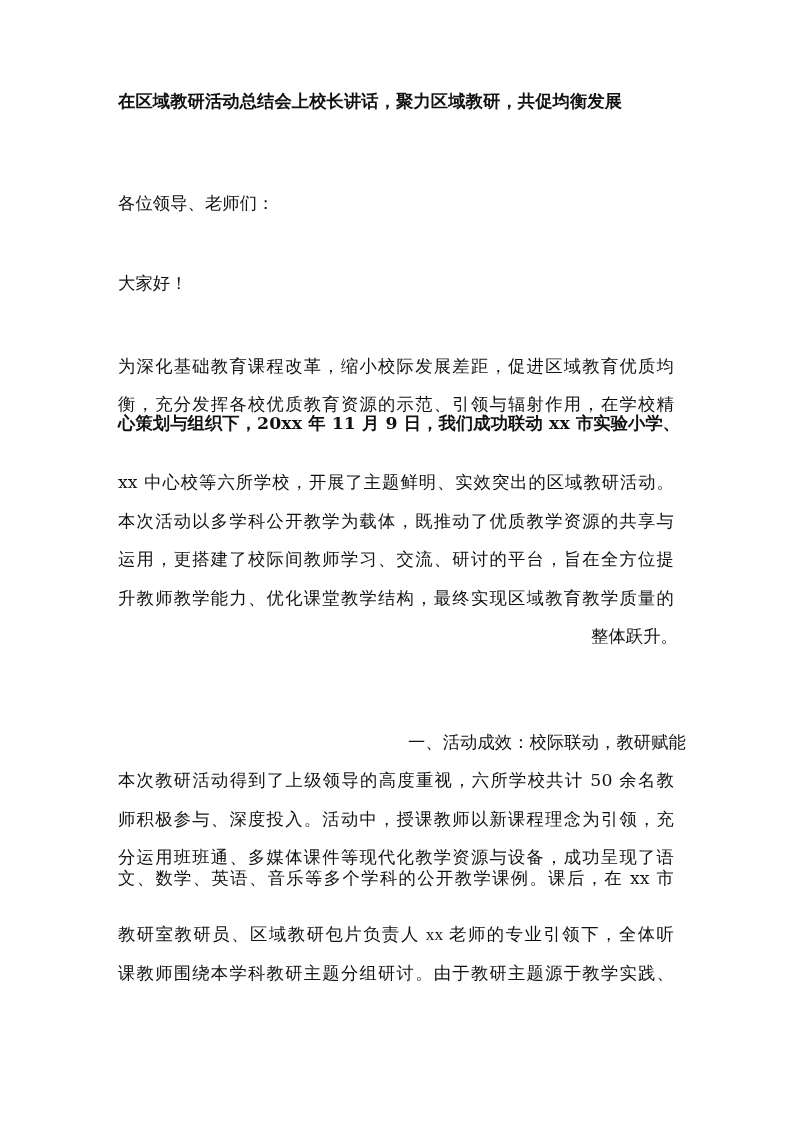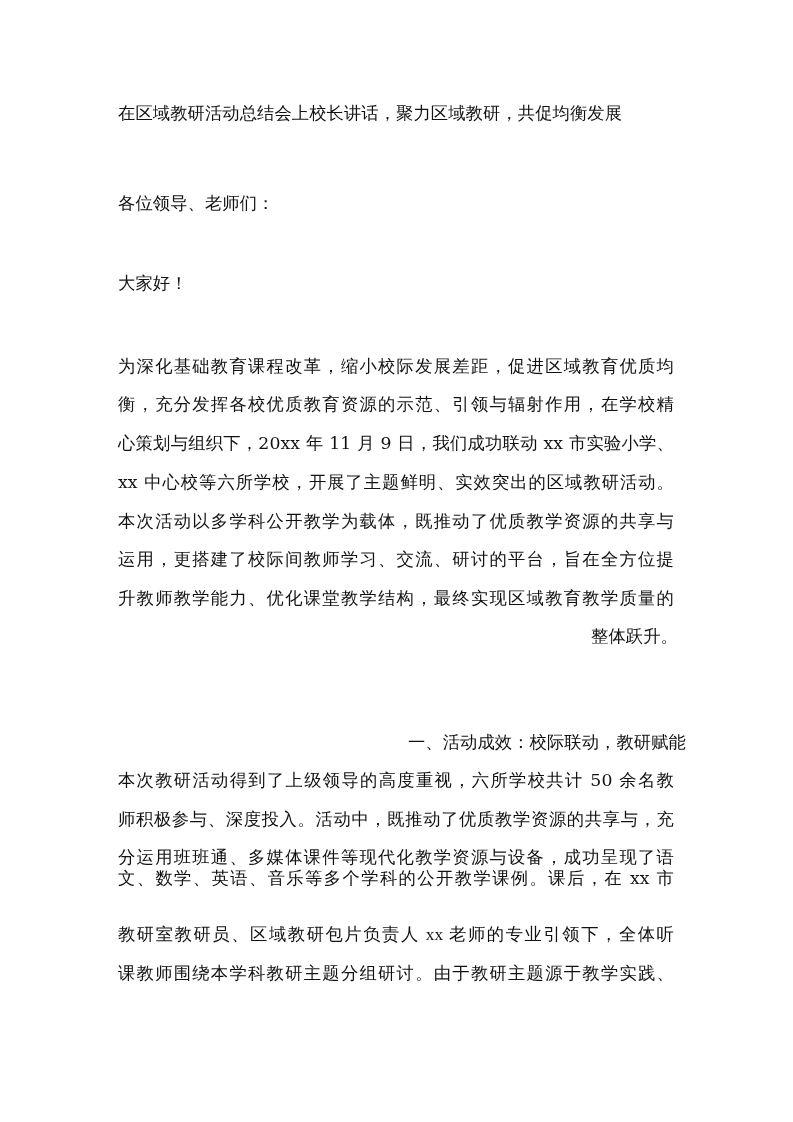--- a/index.html
+++ b/index.html
@@ -8,38 +8,38 @@
   .page { position: absolute; left: 0; top: 0; width: 793px; height: 1122px; background: #fff; }
   .line { position: absolute; left: 118px; width: 560px; font-size: 17.3px; line-height: 22px;
           white-space: nowrap; letter-spacing: 0.1px; }
   .line.justify { text-align: justify; text-align-last: justify; width: 556px; }
   .heading { left: 126px; text-align: right; }
 </style>
 </head>
 <body>
 
 <div class="page">
-  <div class="line" style="top:102px;">在区域教研活动总结会上校长讲话，聚力区域教研，共促均衡发展</div>
+  <div class="line" style="top:90px;font-weight:bold;">在区域教研活动总结会上校长讲话，聚力区域教研，共促均衡发展</div>
   <div class="line" style="top:272px;">大家好！</div>
   <div class="line" style="top:192px;">各位领导、老师们：</div>
 
   <div>
     <div class="line justify" style="top:355px;">为深化基础教育课程改革，缩小校际发展差距，促进区域教育优质均</div>
     <div class="line justify" style="top:393px;">衡，充分发挥各校优质教育资源的示范、引领与辐射作用，在学校精</div>
-    <div class="line justify" style="top:432px;">心策划与组织下，20xx 年 11 月 9 日，我们成功联动 xx 市实验小学、</div>
+    <div class="line justify" style="top:412px;font-weight:bold;">心策划与组织下，20xx 年 11 月 9 日，我们成功联动 xx 市实验小学、</div>
     <div class="line justify" style="top:471px;">xx 中心校等六所学校，开展了主题鲜明、实效突出的区域教研活动。</div>
     <div class="line justify" style="top:510px;">本次活动以多学科公开教学为载体，既推动了优质教学资源的共享与</div>
     <div class="line justify" style="top:548px;">运用，更搭建了校际间教师学习、交流、研讨的平台，旨在全方位提</div>
     <div class="line justify" style="top:587px;">升教师教学能力、优化课堂教学结构，最终实现区域教育教学质量的</div>
     <div class="line" style="top:625px;text-align:right;">整体跃升。</div>
   </div>
 
   <div class="line heading" style="top:731px;">一、活动成效：校际联动，教研赋能</div>
 
   <div>
     <div class="line justify" style="top:769px;">本次教研活动得到了上级领导的高度重视，六所学校共计 50 余名教</div>
-    <div class="line justify" style="top:808px;">师积极参与、深度投入。活动中，既推动了优质教学资源的共享与，充</div>
+    <div class="line justify" style="top:808px;">师积极参与、深度投入。活动中，授课教师以新课程理念为引领，充</div>
     <div class="line justify" style="top:846px;">分运用班班通、多媒体课件等现代化教学资源与设备，成功呈现了语</div>
     <div class="line justify" style="top:867px;">文、数学、英语、音乐等多个学科的公开教学课例。课后，在 xx 市</div>
     <div class="line justify" style="top:924px;font-family:Liberation Serif, serif;">教研室教研员、区域教研包片负责人 xx 老师的专业引领下，全体听</div>
     <div class="line justify" style="top:962px;">课教师围绕本学科教研主题分组研讨。由于教研主题源于教学实践、</div>
   </div>
 </div>
 
 </body></html>

